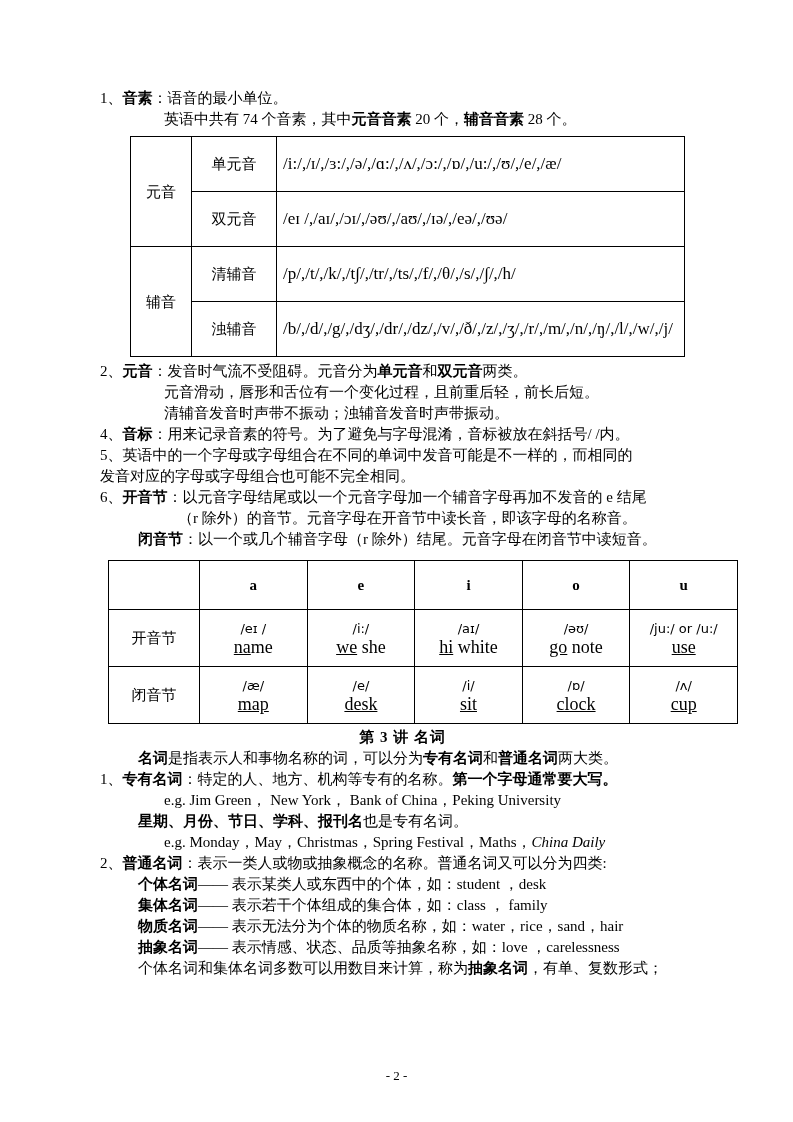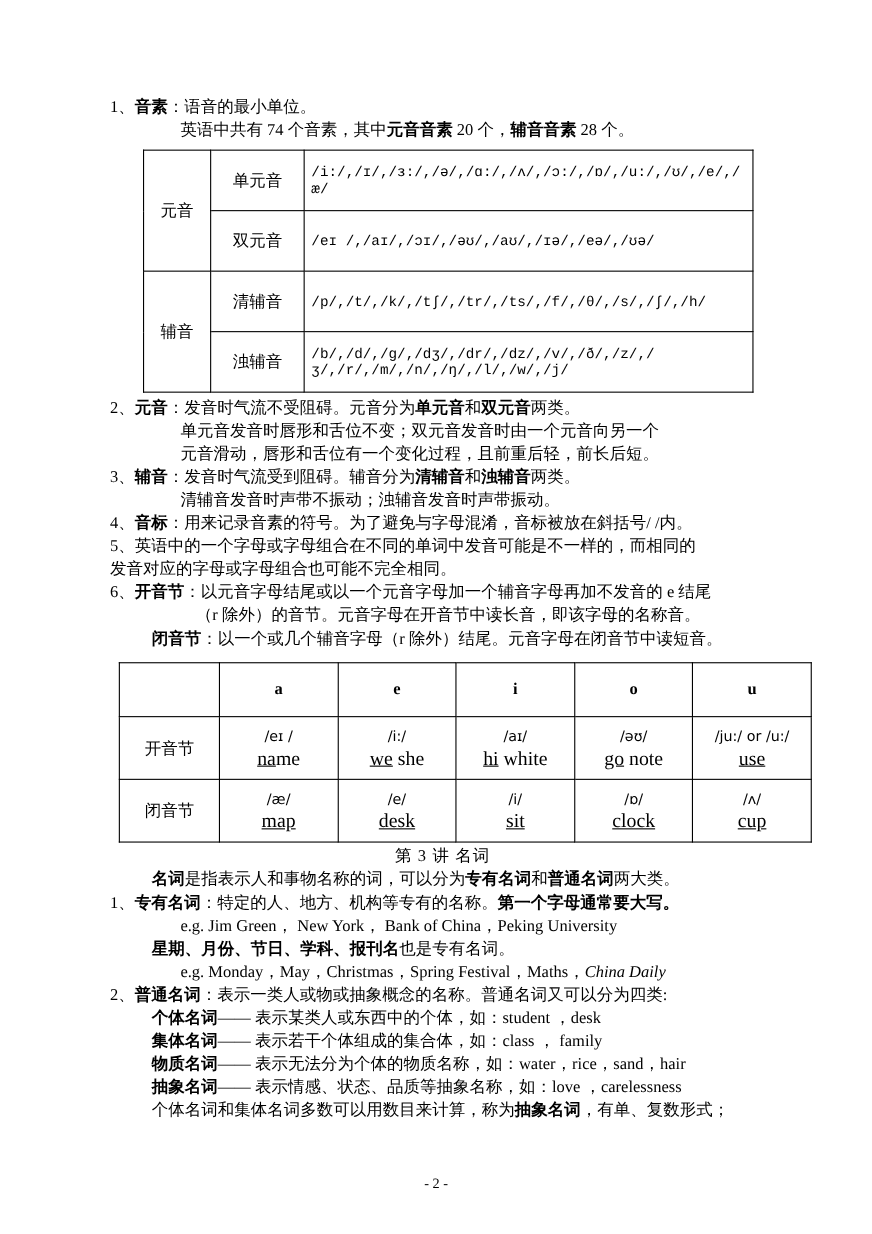--- a/index.html
+++ b/index.html
@@ -52,22 +52,22 @@
     text-align: center;
     font-size: 15px;
     line-height: 30px;
   }
   .ph-table td.sub {
     width: 72px;
     text-align: center;
     font-size: 15px;
   }
   .ph-table td.val {
-    font-family: Liberation Mono, monospace;
-    font-size: 13px;
+    font-family: Liberation Serif, serif;
+    font-size: 17px;
     letter-spacing: 0px;
   }
   .ph-row { height: 55px; }
 
   
   .syl-table {
     margin: 10px 0 2px 8px;
     width: 630px;
     table-layout: fixed;
   }
@@ -90,21 +90,21 @@
   .syl-table td.cell {
     height: 48px;
     line-height: 19px;
     font-family: "DejaVu Sans", sans-serif;
     font-size: 13px;
   }
   .syl-table .word { font-family: "Liberation Serif", serif; font-size: 18px; }
   .u { text-decoration: underline; }
   .heading3 {
     text-align: center;
-    font-weight: normal;
+    font-weight: bold;
     font-size: 15px;
     line-height: 22px;
     letter-spacing: 1px;
   }
   .it { font-style: italic; }
   .footer {
     position: absolute;
     bottom: 38px;
     left: 0;
     width: 793px;
@@ -144,26 +144,22 @@
     <tr class="ph-row">
       <td class="sub">浊辅音</td>
       <td class="val">/b/,/d/,/g/,/dʒ/,/dr/,/dz/,/v/,/ð/,/z/,/ʒ/,/r/,/m/,/n/,/ŋ/,/l/,/w/,/j/</td>
     </tr>
   </tbody>
     </table>
 
   <div class="line">
     <span>2、</span><span class="b">元音</span><span>：发音时气流不受阻碍。元音分为</span><span class="b">单元音</span><span>和</span><span class="b">双元音</span><span>两类。</span>
   </div>
-  <div class="line indent2">单元音发音时唇形和舌位不变；双元音发音时由一个元音向另一个</div>
   <div class="line indent2">元音滑动，唇形和舌位有一个变化过程，且前重后轻，前长后短。</div>
 
-  <div class="line">
-    <span>3、</span><span class="b">辅音</span><span>：发音时气流受到阻碍。辅音分为</span><span class="b">清辅音</span><span>和</span><span class="b">浊辅音</span><span>两类。</span>
-  </div>
   <div class="line indent2">清辅音发音时声带不振动；浊辅音发音时声带振动。</div>
 
   <div class="line">
     <span>4、</span><span class="b">音标</span><span>：用来记录音素的符号。为了避免与字母混淆，音标被放在斜括号/  /内。</span>
   </div>
 
   <div class="line">
     <span>5、</span><span>英语中的一个字母或字母组合在不同的单词中发音可能是不一样的，而相同的</span>
   </div>
   <div class="line">发音对应的字母或字母组合也可能不完全相同。</div>

